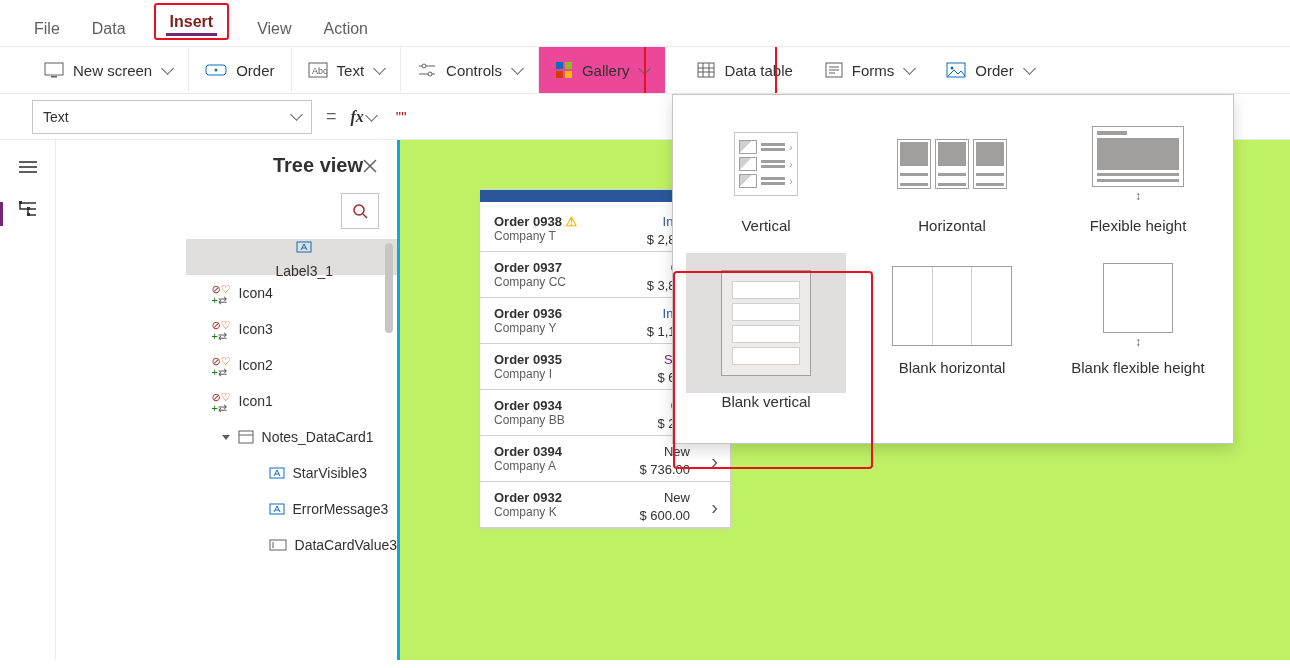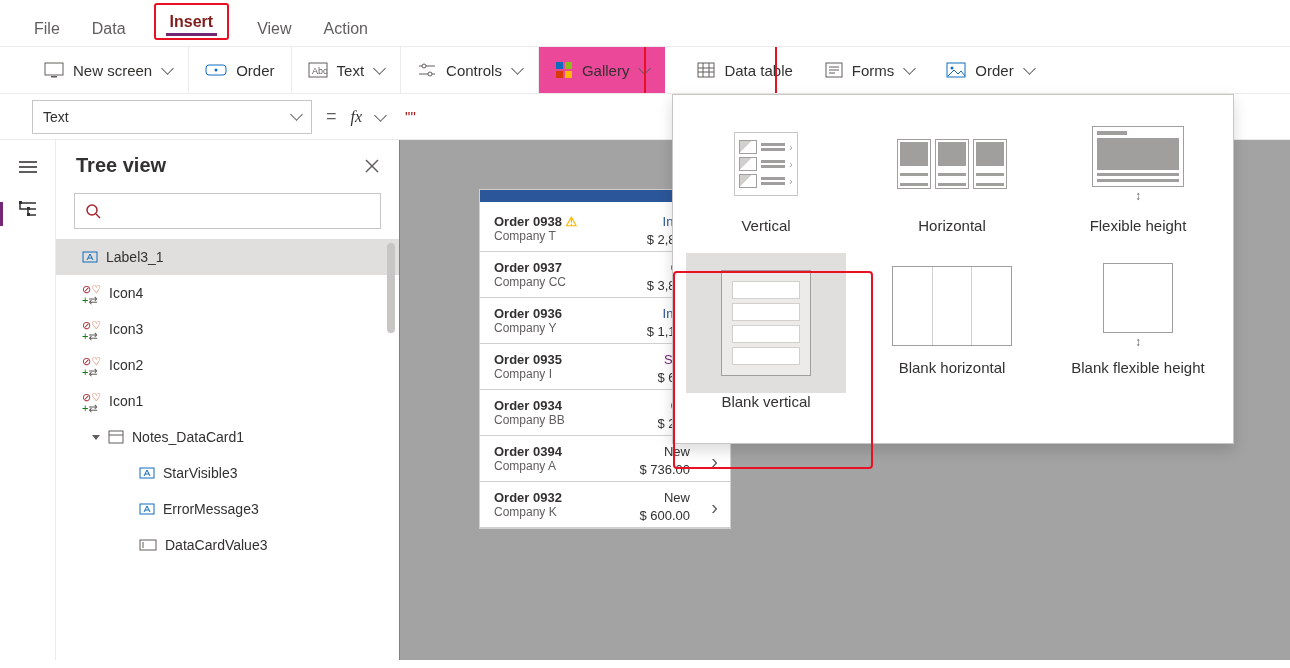--- a/index.html
+++ b/index.html
@@ -25,34 +25,34 @@
   .eq { font-size:18px; color:#605e5c; }
   .fx { font-size:16px; font-style:italic; font-family:"Times New Roman",serif; color:#323130; }
   .formula-val { color:#a31515; font-size:15px; margin-left:6px; }
   
   
   .body { display:flex; height:520px; position:relative; }
   .rail { width:56px; border-right:1px solid #edebe9; display:flex; flex-direction:column; align-items:center; padding-top:18px; gap:24px; }
   .rail .hamb span{ display:block; width:18px; height:2px; background:#605e5c; margin:3px 0;}
   .rail .act-ind { position:absolute; left:0; width:3px; height:24px; background:#742774; top:62px;}
   
-  .treepanel { width:344px; border-right:1px solid #0ea5e9; display:flex; flex-direction:column; }
+  .treepanel { width:344px; border-right:3px solid #0ea5e9; display:flex; flex-direction:column;align-items:flex-end; }
   .tp-head { display:flex; align-items:center; justify-content:space-between; padding:14px 20px 10px 20px;}
   .tp-head h2 { margin:0; font-size:20px; font-weight:600; }
   .tp-search { margin:6px 18px 10px 18px; height:36px; border:1px solid #c8c6c4; display:flex; align-items:center; padding:0 10px; gap:8px;}
   .tp-search input { border:none; outline:none; flex:1; font-size:14px; background:transparent;}
   .tree { flex:1; overflow:auto; position:relative; }
   .tree-item { display:flex; align-items:center; height:36px; padding-left:26px; gap:8px; font-size:14px; cursor:pointer;}
-  .tree-item.sel { background:#e1dfdd; }
+  .tree-item.sel { background:#e1dfdd;flex-direction:column; }
   .tree-item.d1 { padding-left:36px; }
   .tree-item.d2 { padding-left:66px; }
   .tree .sb { position:absolute; right:4px; top:4px; width:8px; height:90px; background:#c8c6c4; border-radius:4px;}
   .caret { width:0;height:0;border-left:4px solid transparent;border-right:4px solid transparent;border-top:5px solid #605e5c; }
   
-  .canvas { flex:1; background:#a3a3a3; position:relative; }
+  .canvas { flex:1; background:#bef264; position:relative; }
   
   
   .app { position:absolute; left:80px; top:50px; width:250px; background:#fff; box-shadow:0 0 0 1px #d2d0ce; }
   .app-head { height:12px; background:#2b579a; margin-bottom:4px;}
   .order { border-bottom:1px solid #d2d0ce; padding:8px 12px 8px 14px; font-size:13px; position:relative;}
   .order .t { font-weight:600; }
   .order .c { color:#605e5c; font-size:12px; }
   .order .status { position:absolute; right:40px; top:8px; font-size:13px; }
   .order .amt { position:absolute; right:40px; top:26px; font-size:13px; color:#323130; }
   .order .arrow { position:absolute; right:12px; top:14px; font-size:20px; color:#605e5c; }
@@ -185,21 +185,21 @@
     <span class="chev"></span>
   </div>
 </div>
 
 <div class="formulabar">
   <div class="prop-sel">
     <span>Text</span>
     <span class="chev"></span>
   </div>
   <span class="eq">=</span>
-  <span style="display:flex;align-items:flex-end;gap:12px;">
+  <span style="display:flex;align-items:flex-end;gap:1px;font-weight:bold;">
     <span class="fx">fx</span>
     <span class="chev"></span>
   </span>
   <span class="formula-val">""</span>
 </div>
 
 <div class="body">
 
   <div class="rail">
     <div class="act-ind"></div>

